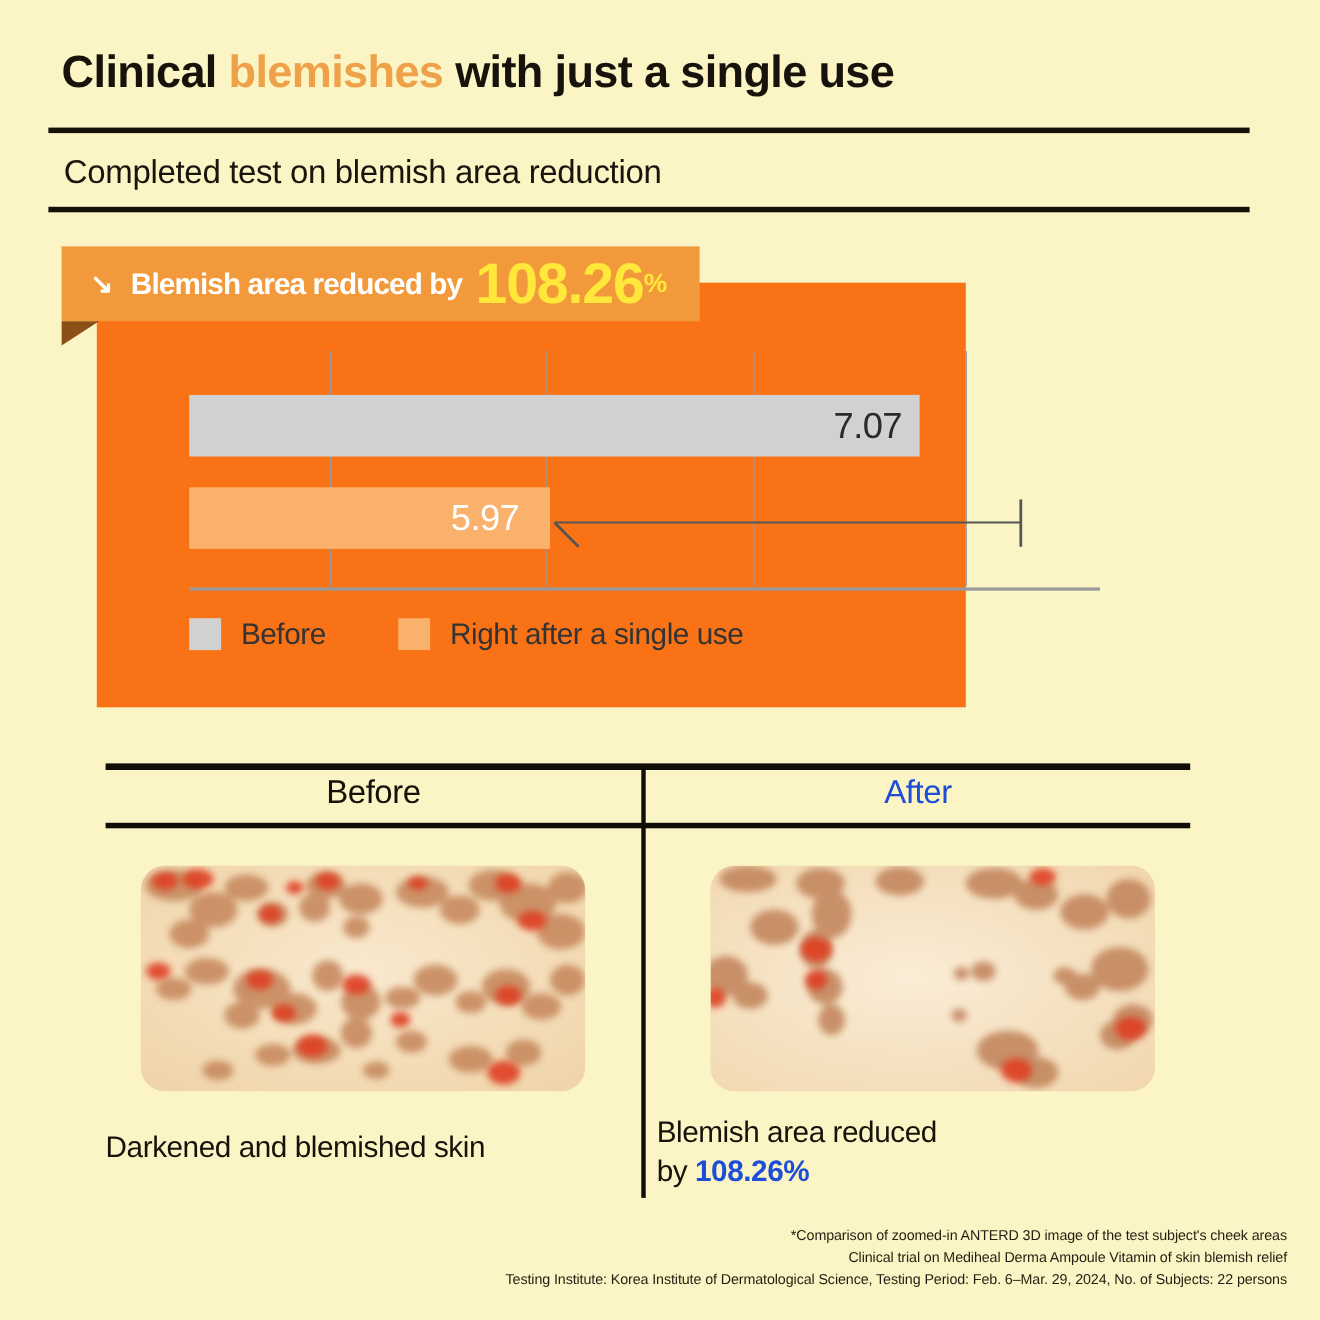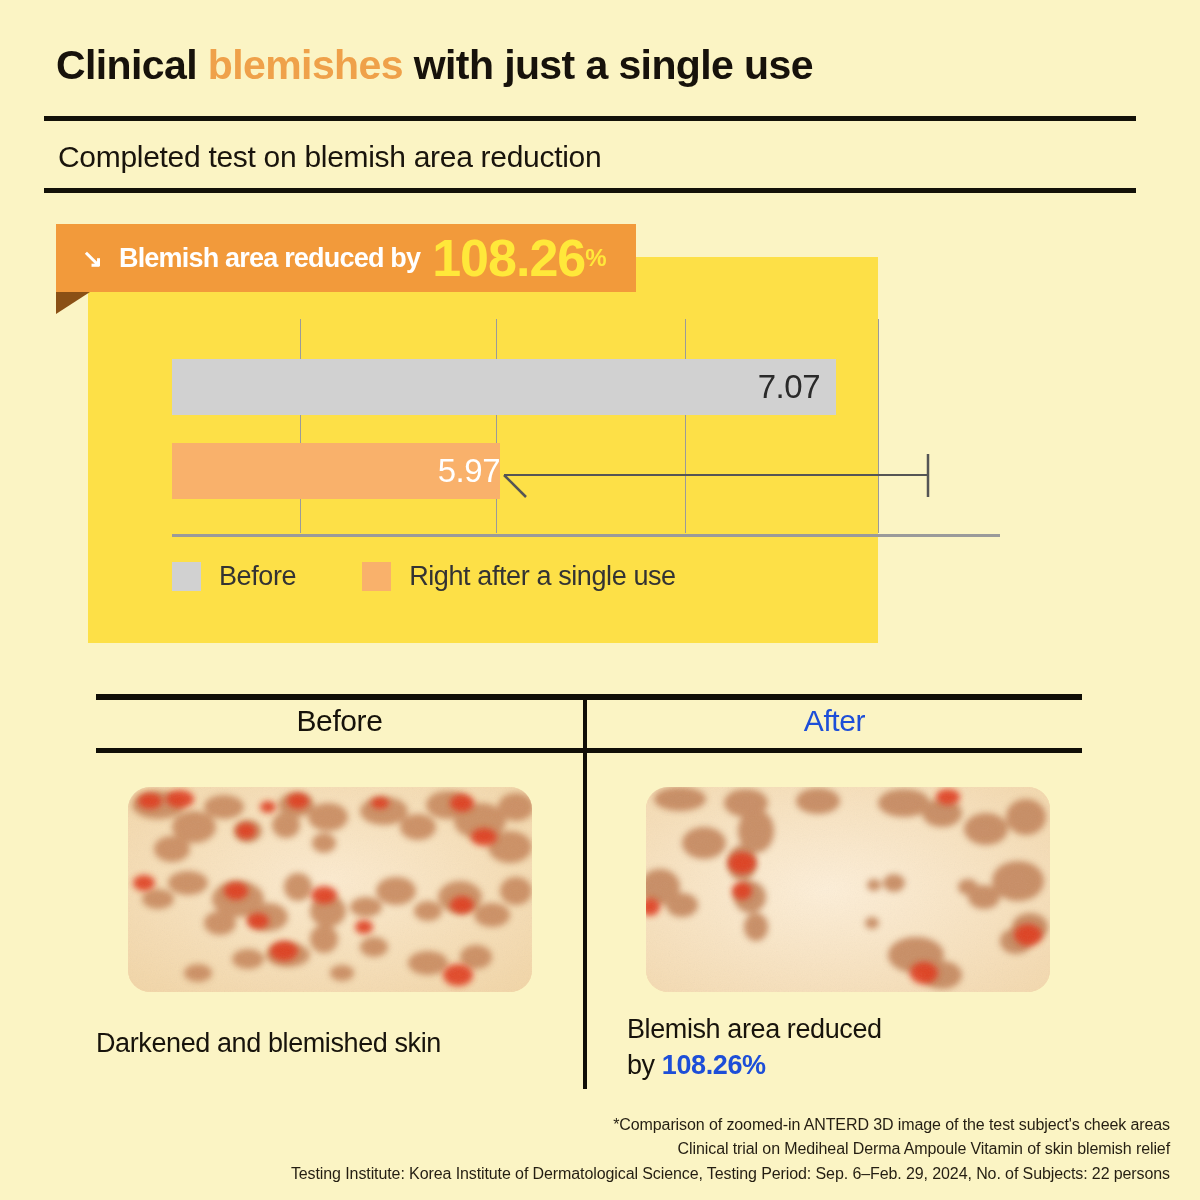--- a/index.html
+++ b/index.html
@@ -48,21 +48,21 @@
     white-space: nowrap;
   }
 
   
   #chart-card {
     position: absolute;
     left: 88px;
     top: 257px;
     width: 790px;
     height: 386px;
-    background: #fde047;
+    background: #f97316;
     text-align: center;
   }
 
   
   #ribbon {
     position: absolute;
     left: 56px;
     top: 224px;
     width: 580px;
     height: 68px;
@@ -152,21 +152,21 @@
     font-size: 33px;
     color: #2A2A2A;
     letter-spacing: -0.5px;
   }
   #bar-after {
     left: 84px;
     top: 186px;
     width: 328px;
     height: 56px;
     background: #F9B16B;
-    padding-right: 0;
+    padding-right: 28px;
   }
   #bar-after-value {
     font-size: 33px;
     color: #FFFFFF;
     letter-spacing: -0.5px;
   }
 
   #delta-annotation {
     position: absolute;
     left: 408px;
@@ -260,37 +260,37 @@
     letter-spacing: -0.4px;
     line-height: 1.32;
   }
   #caption-before {
     left: 96px;
     top: 1026px;
     width: 487px;
     white-space: nowrap;
   }
   #caption-after {
-    left: 587px;
+    left: 557px;
     top: 1012px;
     width: 495px;
     padding-left: 40px;
   }
   #caption-after-pct {
     color: #1d4ed8;
     font-weight: bold;
   }
 
   
   #footnotes {
     position: absolute;
     right: 30px;
     top: 1113px;
     text-align: right;
-    font-size: 16px;
+    font-size: 13px;
     color: #241E12;
     line-height: 1.52;
     letter-spacing: -0.1px;
   }
   .footnote-line { white-space: nowrap; }
 </style>
 </head>
 <body>
 
 <div id="headline">
@@ -490,14 +490,14 @@
 
 <div class="cmp-caption" id="caption-before">Darkened and blemished skin</div>
 <div class="cmp-caption" id="caption-after">
   <div>Blemish area reduced</div>
   <div><span>by </span><span id="caption-after-pct">108.26%</span></div>
 </div>
 
 <div id="footnotes">
   <div class="footnote-line">*Comparison of zoomed-in ANTERD 3D image of the test subject's cheek areas</div>
   <div class="footnote-line">Clinical trial on Mediheal Derma Ampoule Vitamin of skin blemish relief</div>
-  <div class="footnote-line">Testing Institute: Korea Institute of Dermatological Science, Testing Period: Sep. 6–Feb. 29, 2024, No. of Subjects: 22 persons</div>
+  <div class="footnote-line">Testing Institute: Korea Institute of Dermatological Science, Testing Period: Feb. 6–Mar. 29, 2024, No. of Subjects: 22 persons</div>
 </div>
 
 </body></html>

